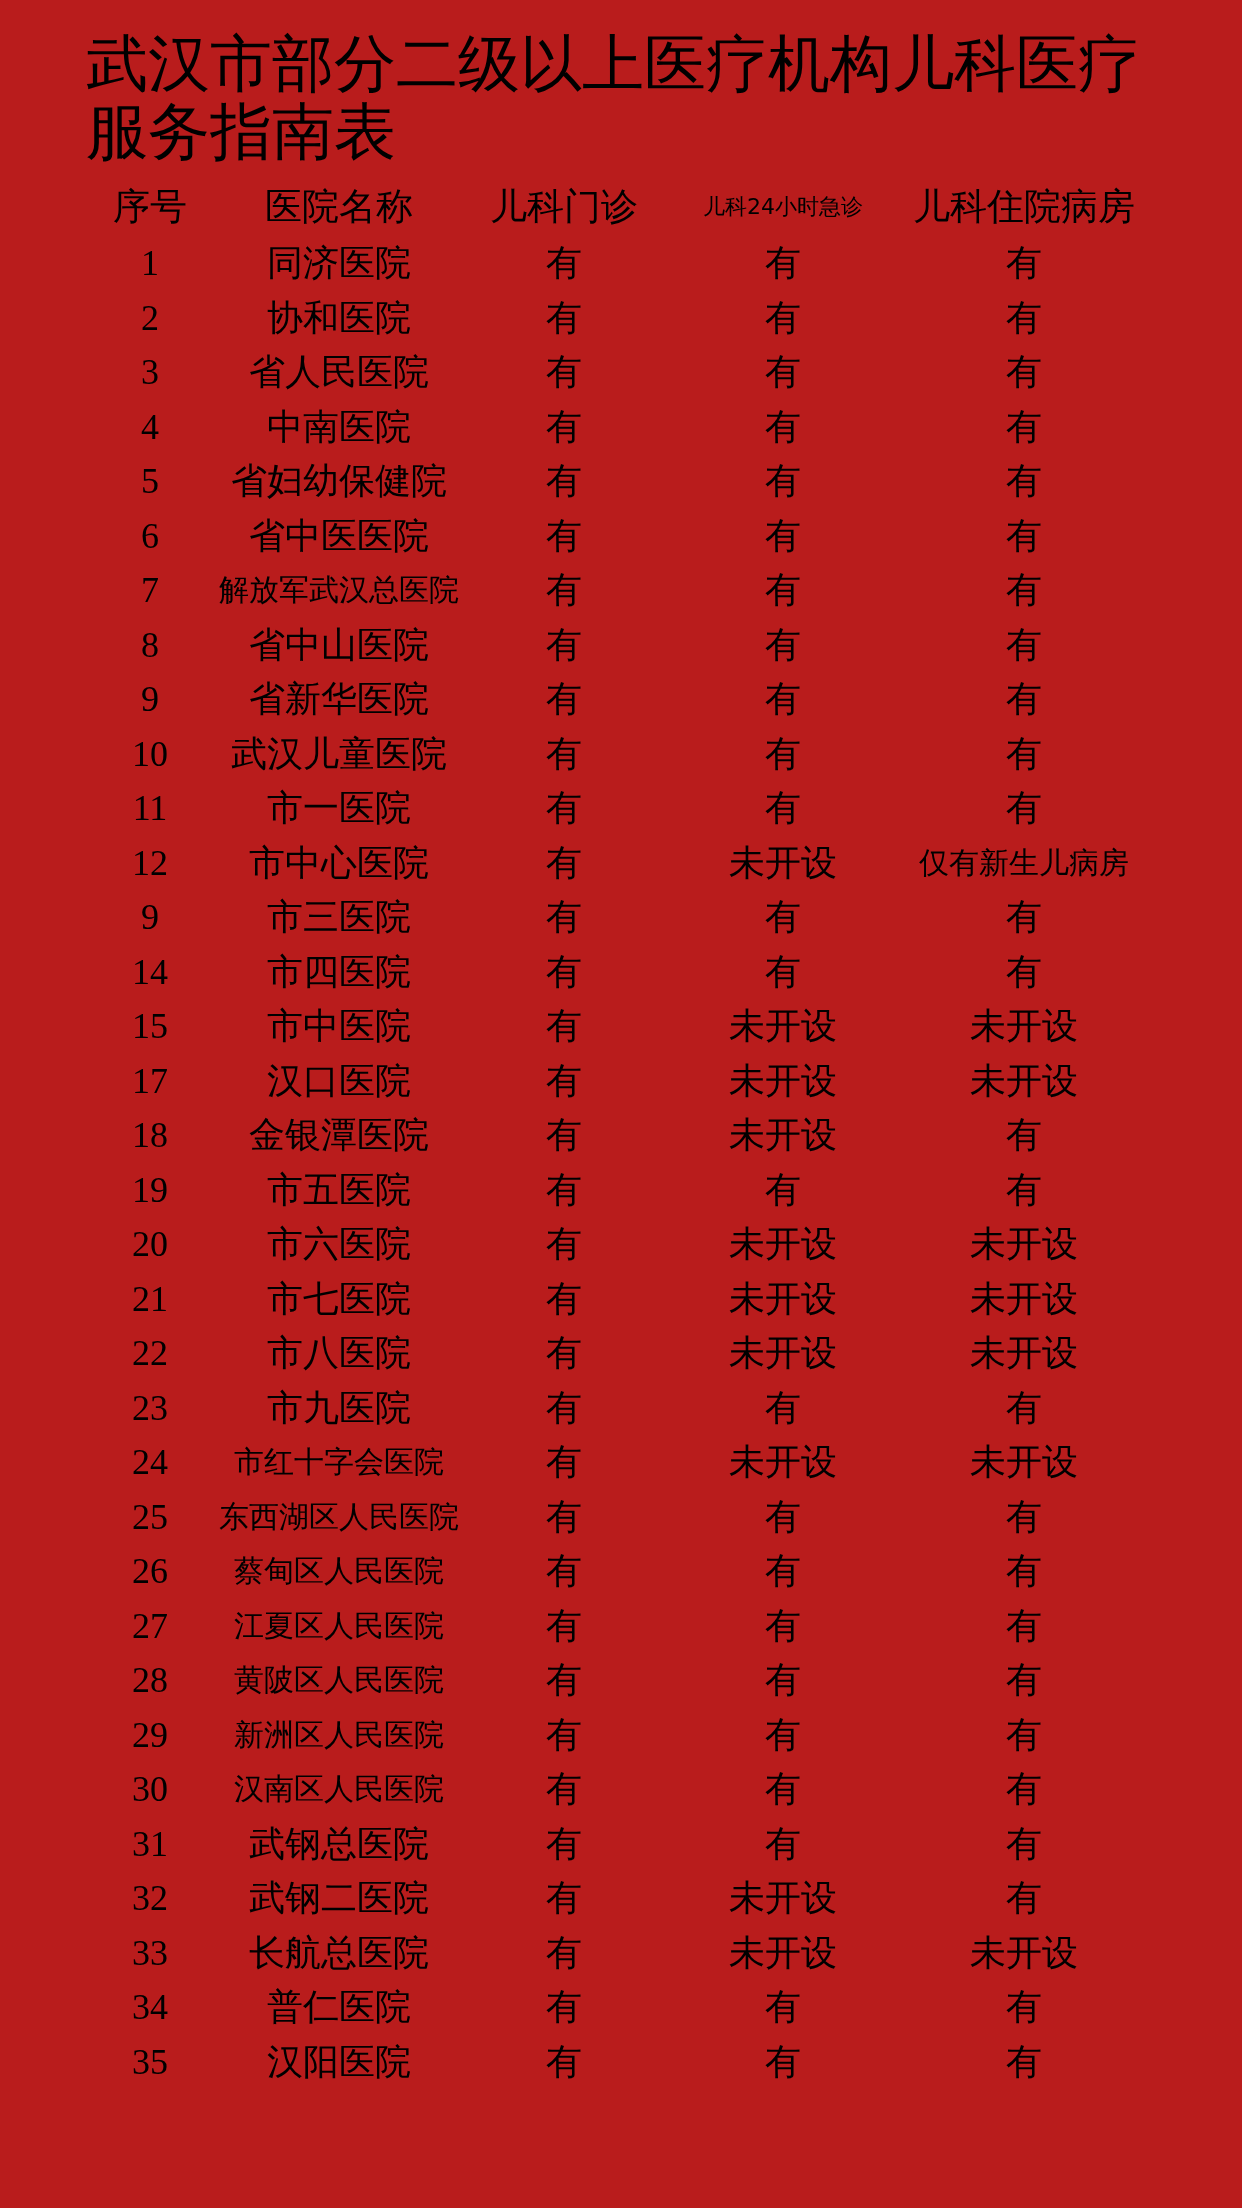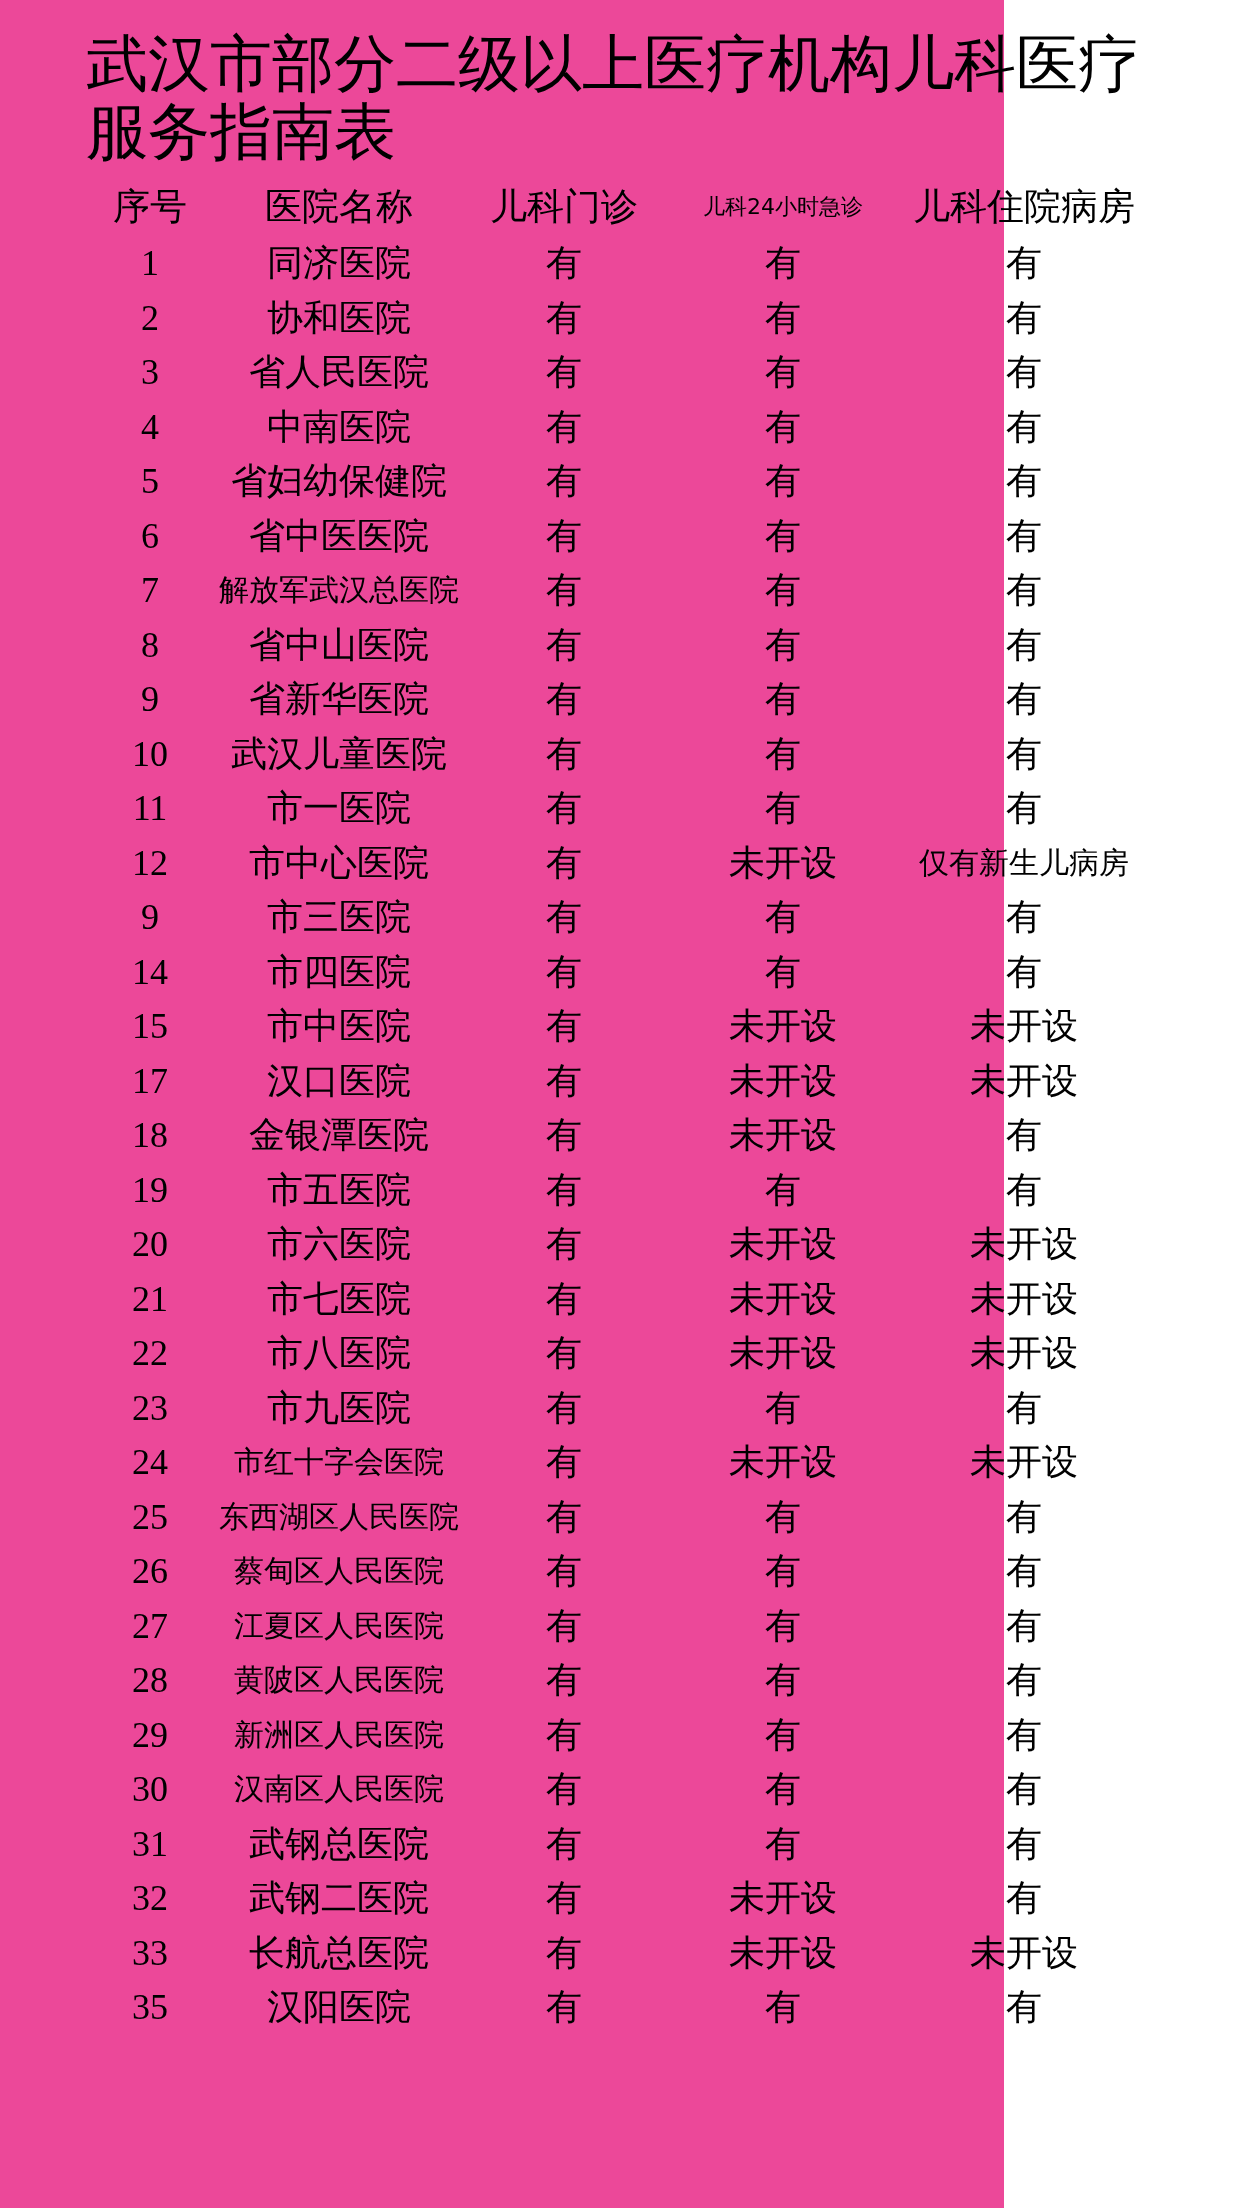--- a/index.html
+++ b/index.html
@@ -10,24 +10,24 @@
   body {
     width: 1242px;
     height: 2208px;
     position: relative;
     font-family: "DejaVu Sans", sans-serif;
     color: #000000;
     overflow: hidden;
   }
 
   .page {
-    width: 1004px;
+    width: 1242px;
     height: 2208px;
     position: relative;
-    background: #ec4899;
+    background: #b91c1c;
     box-sizing: border-box;
   }
 
   
   .title-block {
     position: absolute;
     top: 30px;
     left: 86px;
     width: 1105px;
     text-align: center;
@@ -342,20 +342,27 @@
           <td class="val">有</td>
         </tr>
         <tr>
           <td class="idx">33</td>
           <td class="name">长航总医院</td>
           <td class="val">有</td>
           <td class="val">未开设</td>
           <td class="val">未开设</td>
         </tr>
         <tr>
+          <td class="idx">34</td>
+          <td class="name">普仁医院</td>
+          <td class="val">有</td>
+          <td class="val">有</td>
+          <td class="val">有</td>
+        </tr>
+        <tr>
           <td class="idx">35</td>
           <td class="name">汉阳医院</td>
           <td class="val">有</td>
           <td class="val">有</td>
           <td class="val">有</td>
         </tr>
       </tbody>
   </table>
 
 </div>

